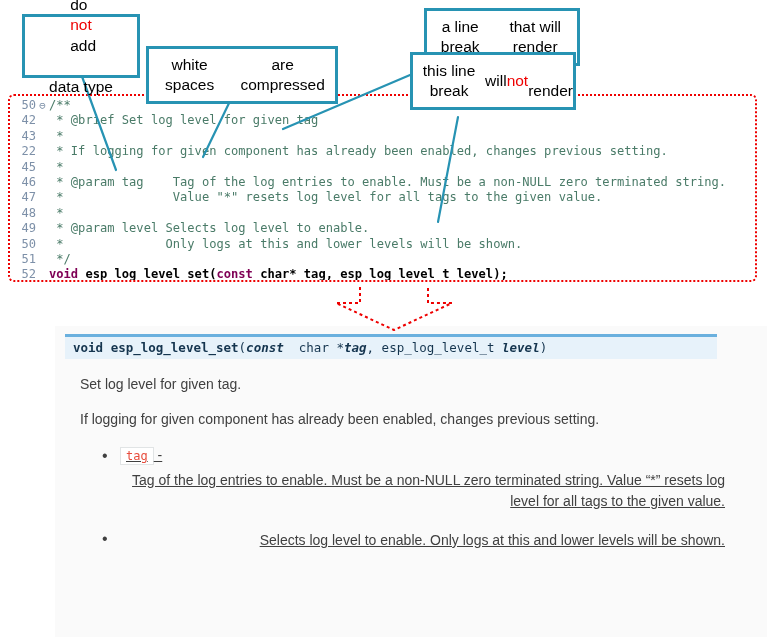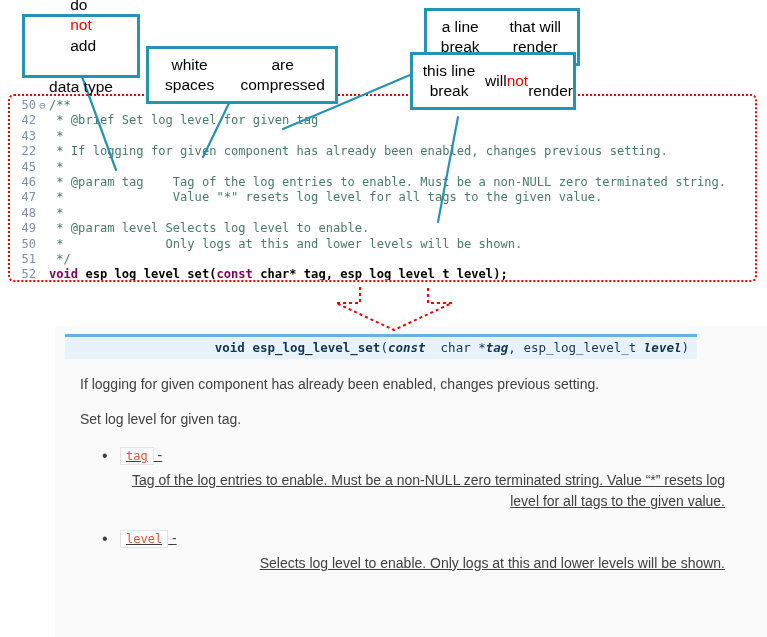--- a/index.html
+++ b/index.html
@@ -47,21 +47,21 @@
   .kw{color:var(--keyword-purple);font-weight:bold;}
   .pl{color:#000;font-weight:bold;margin-top:22px;}
   .docpane{
     position:absolute;left:55px;top:326px;width:712px;height:311px;z-index:1;
     background:var(--doc-bg);padding:8px 10px 0;box-sizing:border-box;
     color:var(--body-text);font-size:14px;
   }
   .sig{
     border-top:3px solid var(--sig-border);background:var(--sig-bg);
     font-family:"DejaVu Sans Mono",monospace;font-size:12.5px;color:var(--sig-text);
-    padding:3px 8px 4px;margin-right:60px;white-space:pre;text-align:right;
+    padding:3px 8px 4px;margin-right:40px;white-space:pre;
   }
   .sig .b{font-weight:bold;}
   .sig .i{font-style:italic;}
   .docp{margin:16px 0 0 15px;line-height:19px;}
   .params-label{
     display:inline-block;margin:20px 0 0 15px;background:var(--params-bg);
     border:1px solid var(--params-border);padding:5px 12px;
     font-weight:bold;color:#4d4d4d;font-size:13.5px;
   }
   .param-list{list-style:none;margin:4px 0 0 15px;padding:0;}
@@ -103,27 +103,26 @@
         <div class="crow"><span class="gut">48</span><span class="fold"></span><span class="ctext"><span class="cm"> *</span></span></div>
         <div class="crow"><span class="gut">49</span><span class="fold"></span><span class="ctext"><span class="cm"> * @param level Selects log level to enable.</span></span></div>
         <div class="crow"><span class="gut">50</span><span class="fold"></span><span class="ctext"><span class="cm"> *              Only logs at this and lower levels will be shown.</span></span></div>
         <div class="crow"><span class="gut">51</span><span class="fold"></span><span class="ctext"><span class="cm"> */</span></span></div>
         <div class="crow"><span class="gut">52</span><span class="fold"></span><span class="ctext"><span class="kw">void</span><span class="pl"> esp_log_level_set(</span><span class="kw">const</span><span class="pl"> char* tag, esp_log_level_t level);</span></span></div>
       </div>
   </div>
 
   <div class="docpane">
     <div class="sig"><span class="b ">void </span><span class="b ">esp_log_level_set</span><span class="">(</span><span class="b i">const</span><span class="">  char *</span><span class="b i">tag</span><span class="">, </span><span class="">esp_log_level_t </span><span class="b i">level</span><span class="">)</span></div>
+    <p class="docp">Set log level for given tag.</p>
     <p class="docp">If logging for given component has already been enabled, changes previous setting.</p>
-    <p class="docp">Set log level for given tag.</p>
     <ul class="param-list">
         <li class="param-item">
           <div><code class="chip">tag</code><span> -</span></div>
           <div class="param-desc">Tag of the log entries to enable. Must be a non-NULL zero terminated string. Value “*” resets log level for all tags to the given value.</div>
         </li>
         <li class="param-item">
-          <div><code class="chip">level</code><span> -</span></div>
           <div class="param-desc">Selects log level to enable. Only logs at this and lower levels will be shown.</div>
         </li>
       </ul>
   </div>
 
 </div>
 
 </body></html>

